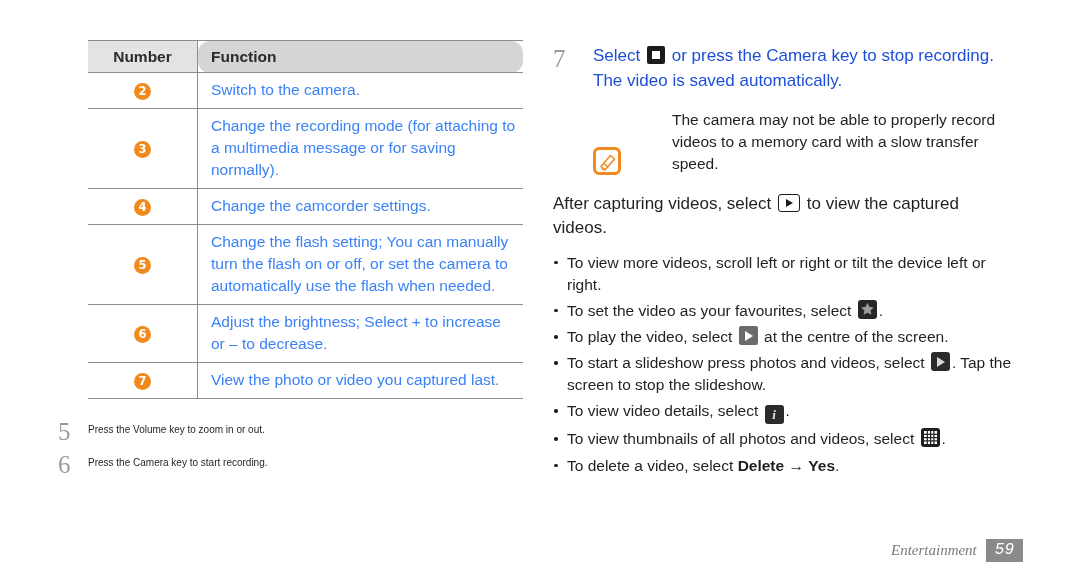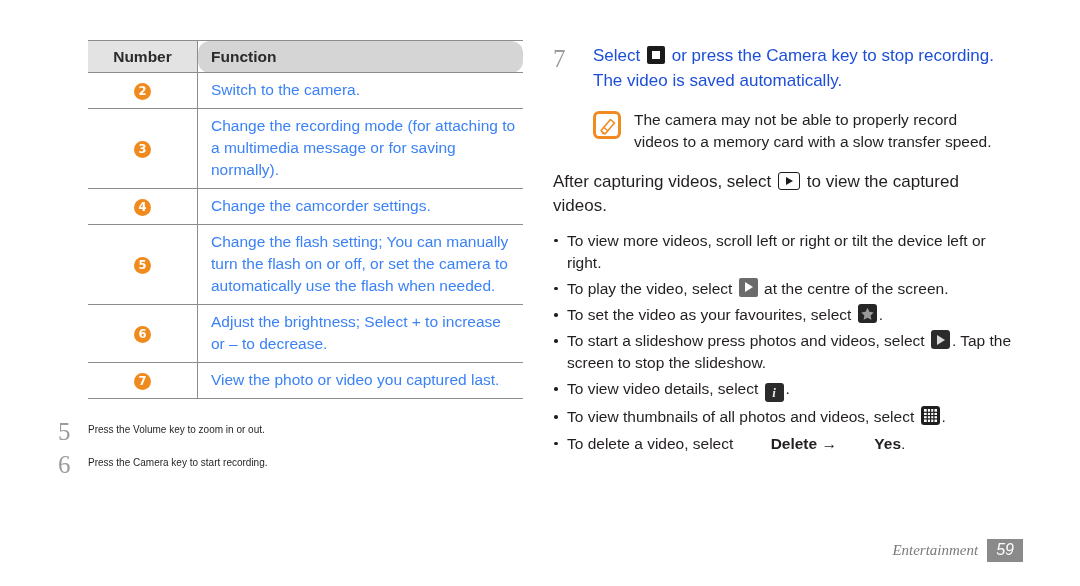--- a/index.html
+++ b/index.html
@@ -136,23 +136,24 @@
     box-sizing: border-box;
   }
   .r-step-text {
     font-size: 17px;
     line-height: 1.45;
     color: #1d4ed8;
   }
 
   .note-block {
     display: flex;
-    align-items: flex-start;
+    align-items: flex-end;
     margin-top: 16px;
     margin-left: 40px;
+    gap: 38px;
   }
   .note-icon-wrap {
     flex: 0 0 41px;
     padding-top: 2px;
   }
   .note-text {
     font-size: 15.5px;
     line-height: 1.42;
     color: #231f20;
   }
@@ -180,21 +181,21 @@
   ul.bullets li::before {
     content: "";
     position: absolute;
     left: 1px;
     top: 9px;
     width: 3.5px;
     height: 3.5px;
     background: #231f20;
     border-radius: 50%;
   }
-  b.bold { font-weight: bold; margin-left: 33px; }
+  b.bold { font-weight: bold; }
 
   
   .ic {
     display: inline-block;
     vertical-align: -3px;
     margin: 0 2px;
   }
   
   .ic-stop {
     width: 18px; height: 18px;
@@ -311,21 +312,21 @@
   .footer-label {
     font-family: Liberation Serif, serif;
     font-style: italic;
     font-size: 15px;
     color: #7a7a7a;
     margin-right: 9px;
   }
   .footer-page {
     background: #8a8a8a;
     color: #ffffff;
-    font-family: Liberation Sans, sans-serif;
+    font-family: Liberation Mono, monospace;
     font-style: italic;
     font-size: 16px;
     padding: 2px 9px 3px 9px;
     min-width: 16px;
     text-align: center;
   }
 </style>
 </head>
 <body>
 
@@ -430,32 +431,32 @@
       <span>videos.</span>
     </div>
 
     <ul class="bullets">
 
       <li>
         <span>To view more videos, scroll left or right or tilt the device left or right.</span>
       </li>
 
       <li>
-        <span>To play the video, select</span>
-        <span class="ic ic-playgray"></span>
-        <span>at the centre of the screen.</span>
-      </li>
-
-      <li>
         <span>To set the video as your favourites, select</span>
         <span class="ic ic-star">
           <svg width="15" height="14" viewBox="0 0 15 14">
             <path d="M7.5 0.8 L9.4 4.8 L13.7 5.4 L10.6 8.5 L11.4 12.8 L7.5 10.8 L3.6 12.8 L4.4 8.5 L1.3 5.4 L5.6 4.8 Z" fill="#9a9a9a"></path>
           </svg>
         </span><span>.</span>
+      </li>
+
+      <li>
+        <span>To play the video, select</span>
+        <span class="ic ic-playgray"></span>
+        <span>at the centre of the screen.</span>
       </li>
 
       <li>
         <span>To start a slideshow press photos and videos, select</span>
         <span class="ic ic-playdark"></span><span>. Tap the screen to stop the slideshow.</span>
       </li>
 
       <li>
         <span>To view video details, select</span>
         <span class="ic ic-info">i</span><span>.</span>

